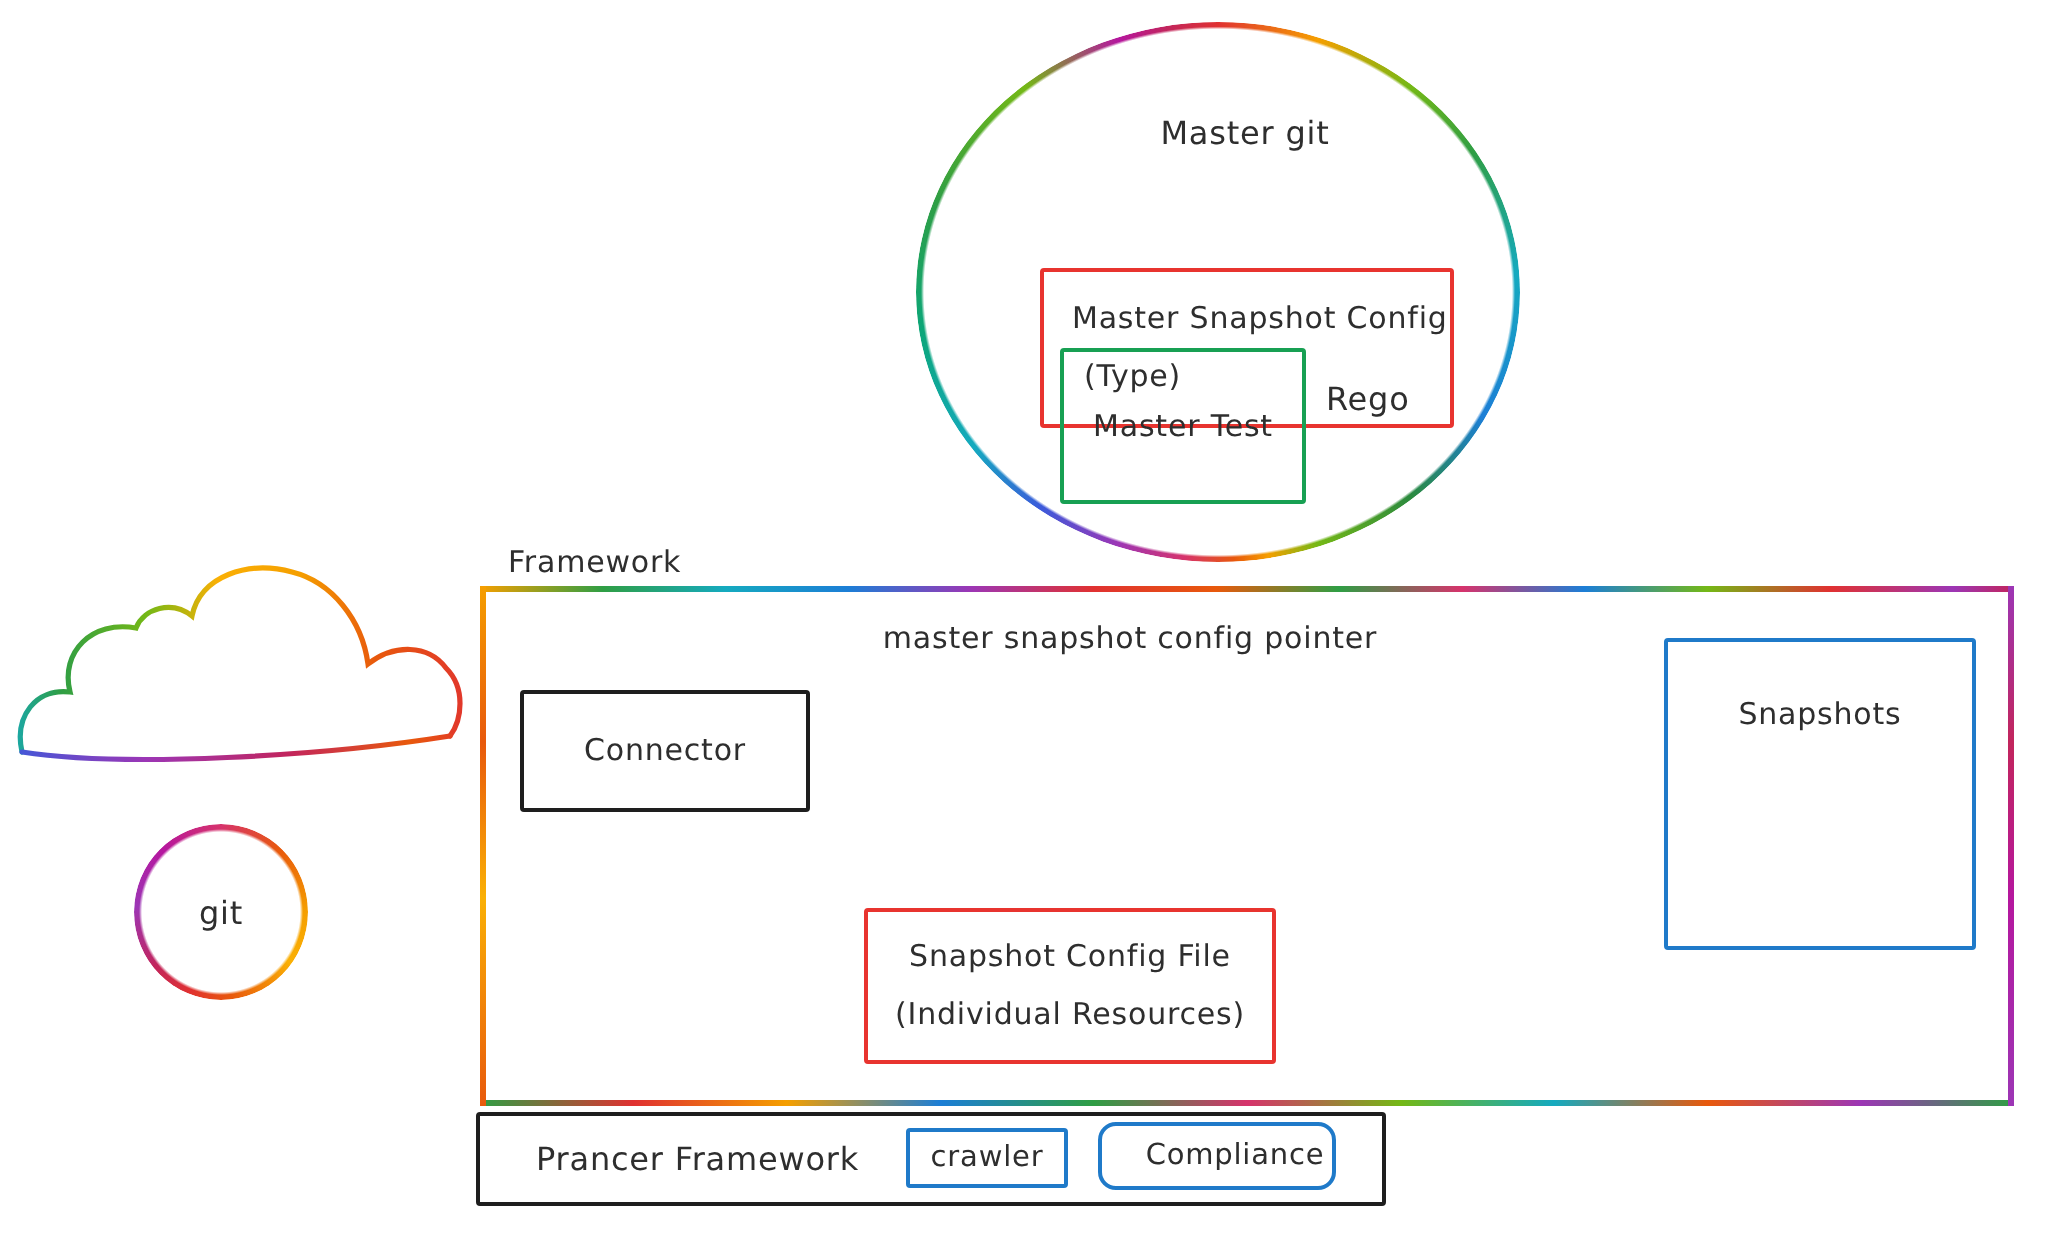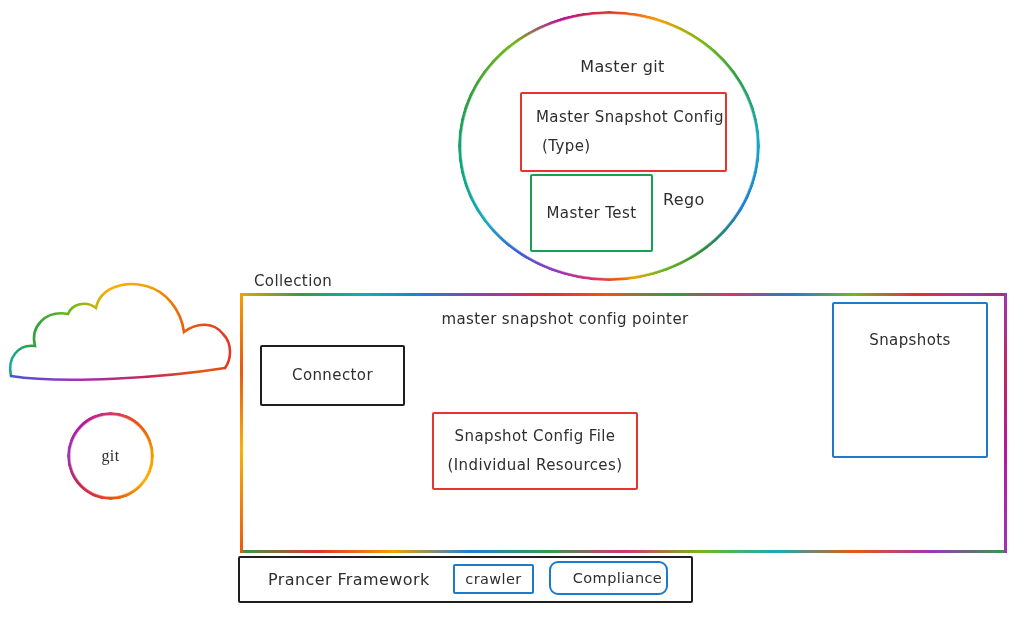--- a/index.html
+++ b/index.html
@@ -43,21 +43,21 @@
   .box {
     position: absolute;
     background: transparent;
     display: flex;
     align-items: center;
     justify-content: center;
     flex-direction: column;
     border-radius: 2px;
   }
   .box .line { font-size: 15px; letter-spacing: 0.4px; line-height: 29px; white-space: nowrap; }
-  .box.red   { border: 2.5px solid #e8342f; }
+  .box.red   { border: 2.5px solid #e8342f; margin-top: 42px; }
   .box.green { border: 2.5px solid #18a053; }
   .box.blue  { border: 2.5px solid #1f7ac9; }
   .box.black { border: 2.5px solid #1e1e1e; }
   .box.left-align { align-items: flex-start; }
 
   
   .collection { position: absolute; left: 240px; top: 293px; width: 767px; height: 260px; }
   .edge { position: absolute; }
   .edge.top {
     left: 0; top: 0; width: 100%; height: 3px;
@@ -124,42 +124,42 @@
         <stop offset="1" stop-color="#e03131"></stop>
       </linearGradient>
     </defs>
     <path d="M 9 98 C 5 80, 16 66, 33 68 C 28 48, 44 32, 66 36 C 70 26, 84 22, 94 30
              C 98 10, 122 2, 144 8 C 164 13, 179 32, 182 54 C 195 44, 212 44, 221 56
              C 231 66, 229 82, 223 90" fill="none" stroke="url(#cloudTop)" stroke-width="2.6" stroke-linecap="round"></path>
     <path d="M 9 98 C 60 106, 160 100, 223 90" fill="none" stroke="url(#cloudBot)" stroke-width="2.6" stroke-linecap="round"></path>
   </svg>
 
   <div class="ring git"></div>
-  <div class="txt" style="left:67px; top:447px; width:87px; text-align:center; font-size:16px;font-family:Liberation Serif, serif;">git</div>
+  <div class="txt" style="left:67px; top:447px; width:87px; text-align:center; font-size:16px;">git</div>
 
-  <div class="txt" style="left:254px; top:272px; font-size:15px;">Collection</div>
+  <div class="txt" style="left:254px; top:272px; font-size:15px;">Framework</div>
   <div class="collection">
     <div class="edge top"></div>
     <div class="edge bottom"></div>
     <div class="edge left"></div>
     <div class="edge right"></div>
   </div>
 
   <div class="txt" style="left:420px; top:310px; width:290px; text-align:center;">master snapshot config pointer</div>
 
   <div class="box black" style="left:260px; top:345px; width:145px; height:61px;">
     <span class="line">Connector</span>
   </div>
 
   <div class="box red" style="left:432px; top:412px; width:206px; height:78px;">
     <span class="line">Snapshot Config File</span>
     <span class="line">(Individual Resources)</span>
   </div>
 
-  <div class="box blue" style="left:832px; top:302px; width:156px; height:156px; justify-content:flex-start; padding-top:22px;">
+  <div class="box blue" style="left:832px; top:319px; width:156px; height:156px; justify-content:flex-start; padding-top:22px;">
     <span class="line">Snapshots</span>
   </div>
 
 
   <div class="framework-bar"></div>
   <div class="txt" style="left:268px; top:570px; font-size:16px;">Prancer Framework</div>
   <div class="box blue" style="left:453px; top:564px; width:81px; height:30px;">
     <span class="line" style="font-size:14.5px;">crawler</span>
   </div>
   <div class="box blue compliance" style="left:549px; top:561px; width:119px; height:34px;padding-left:18px;">

